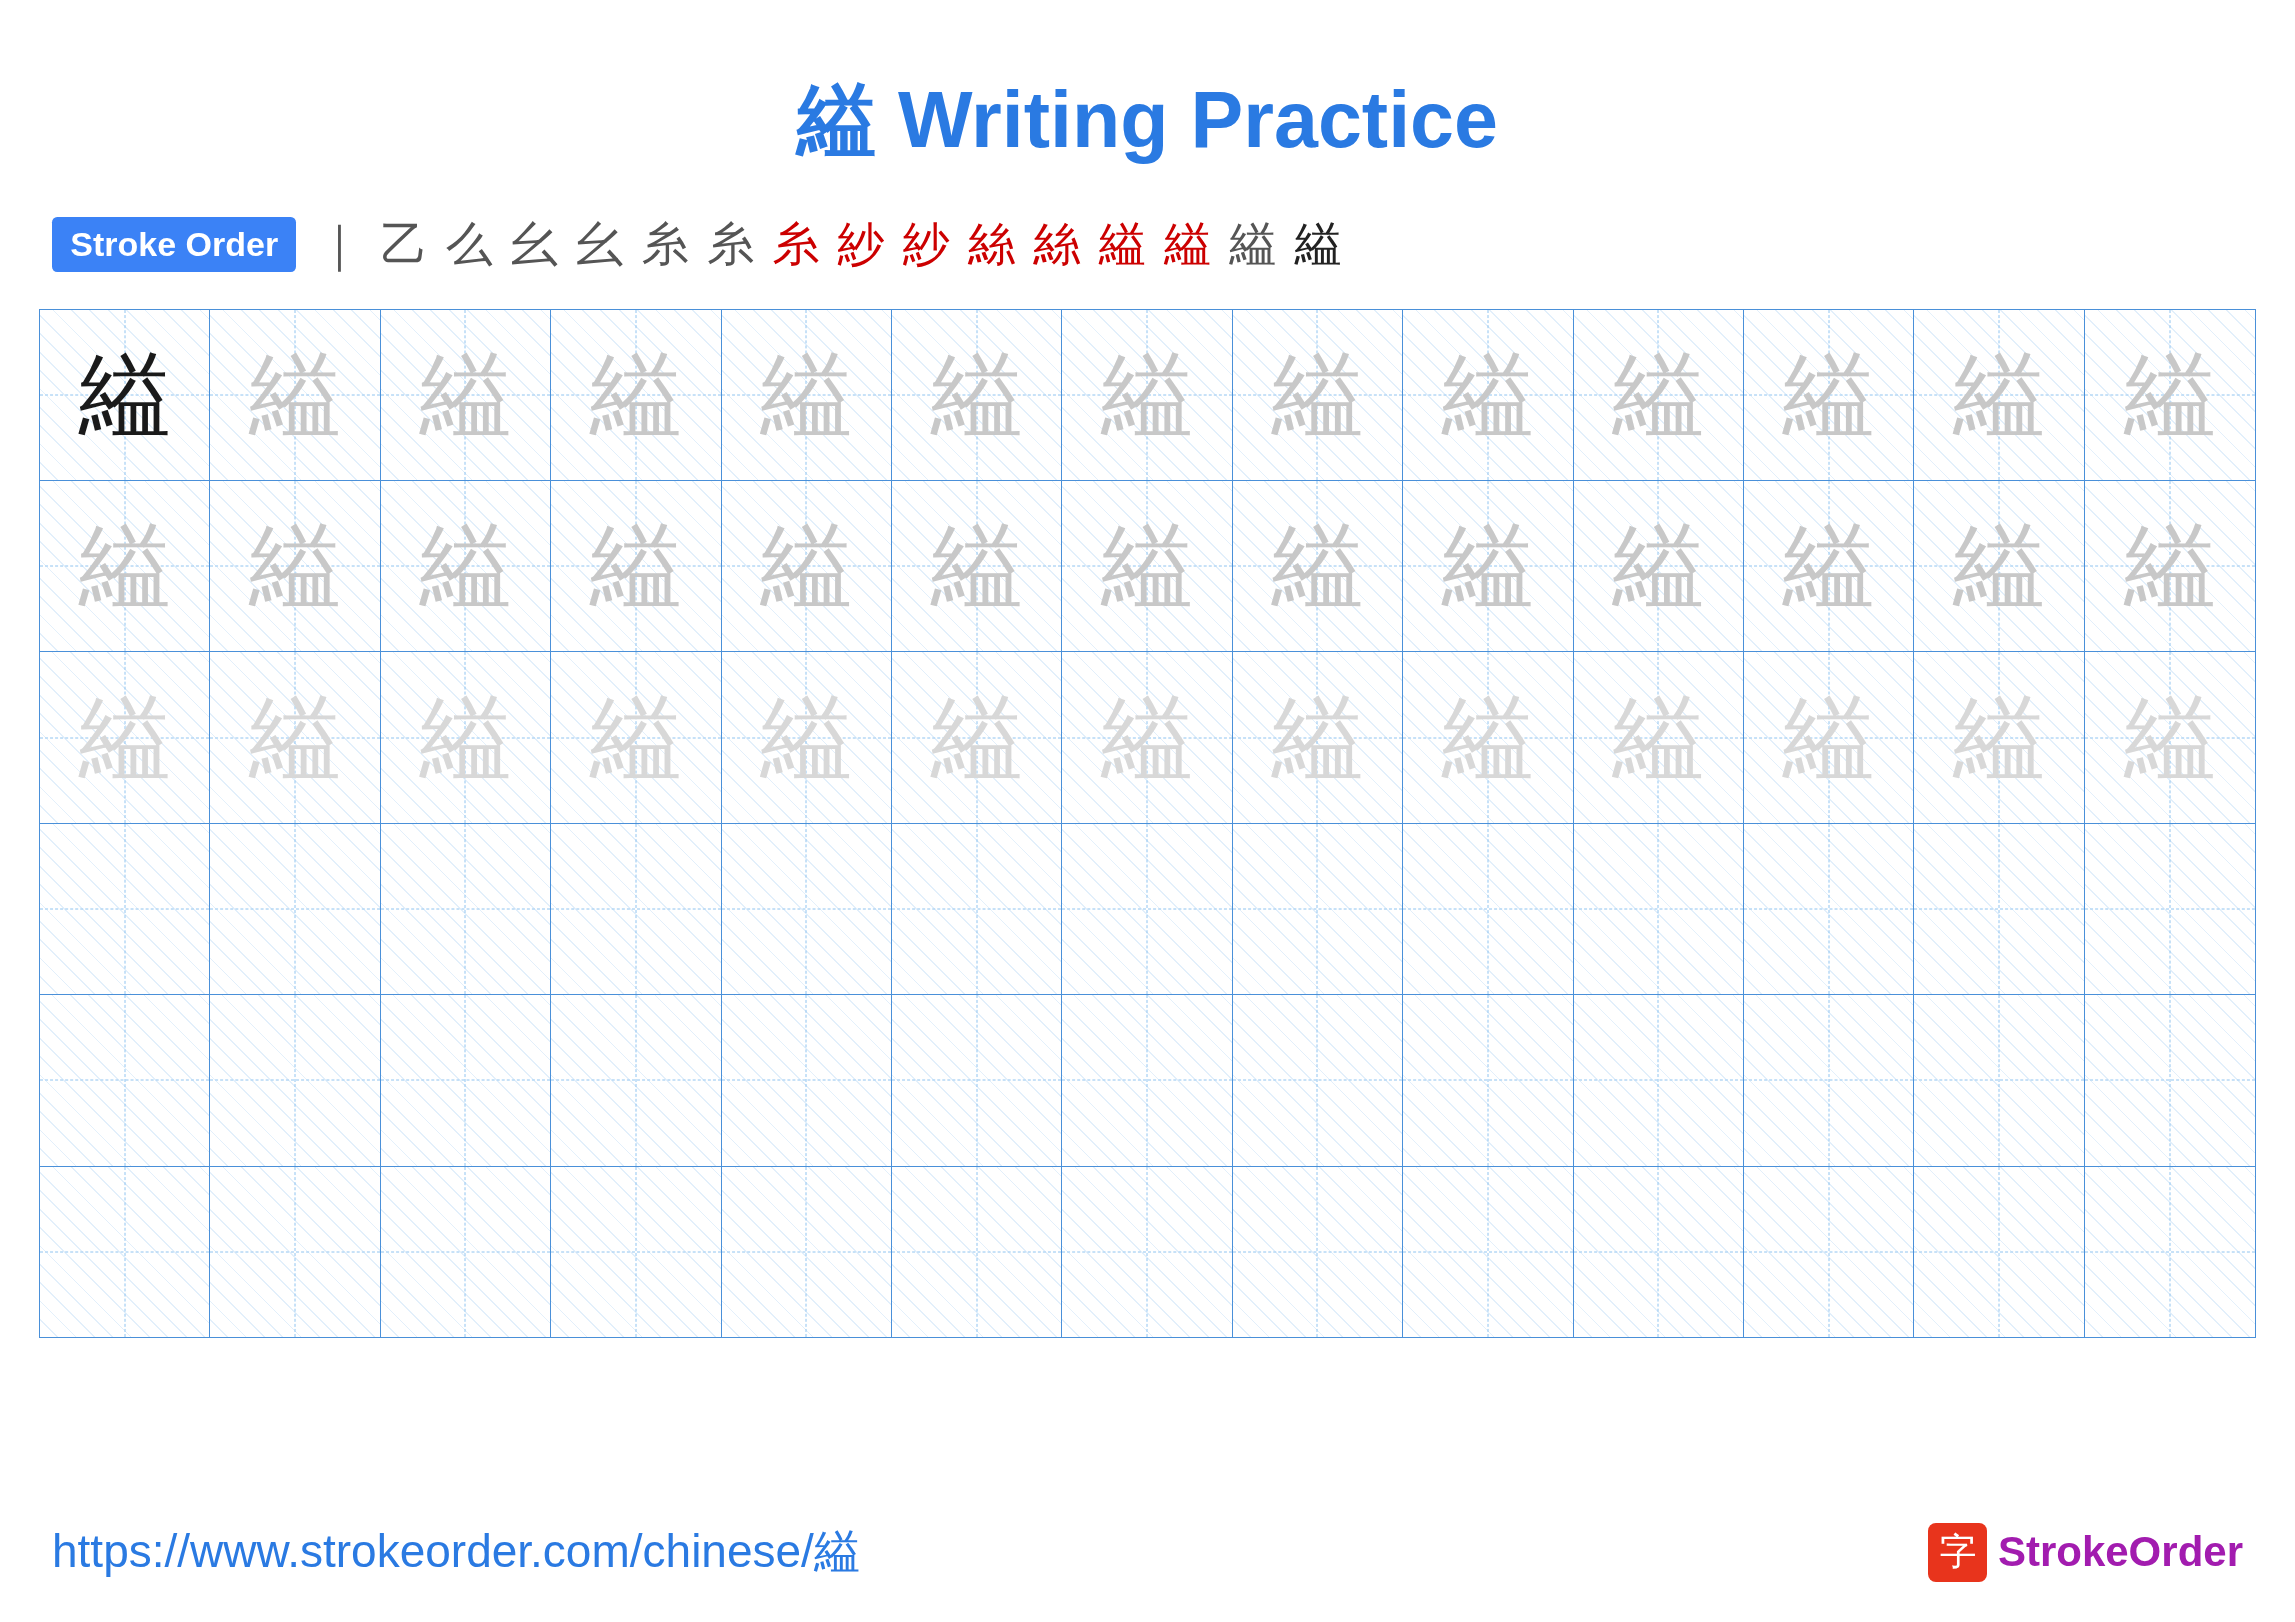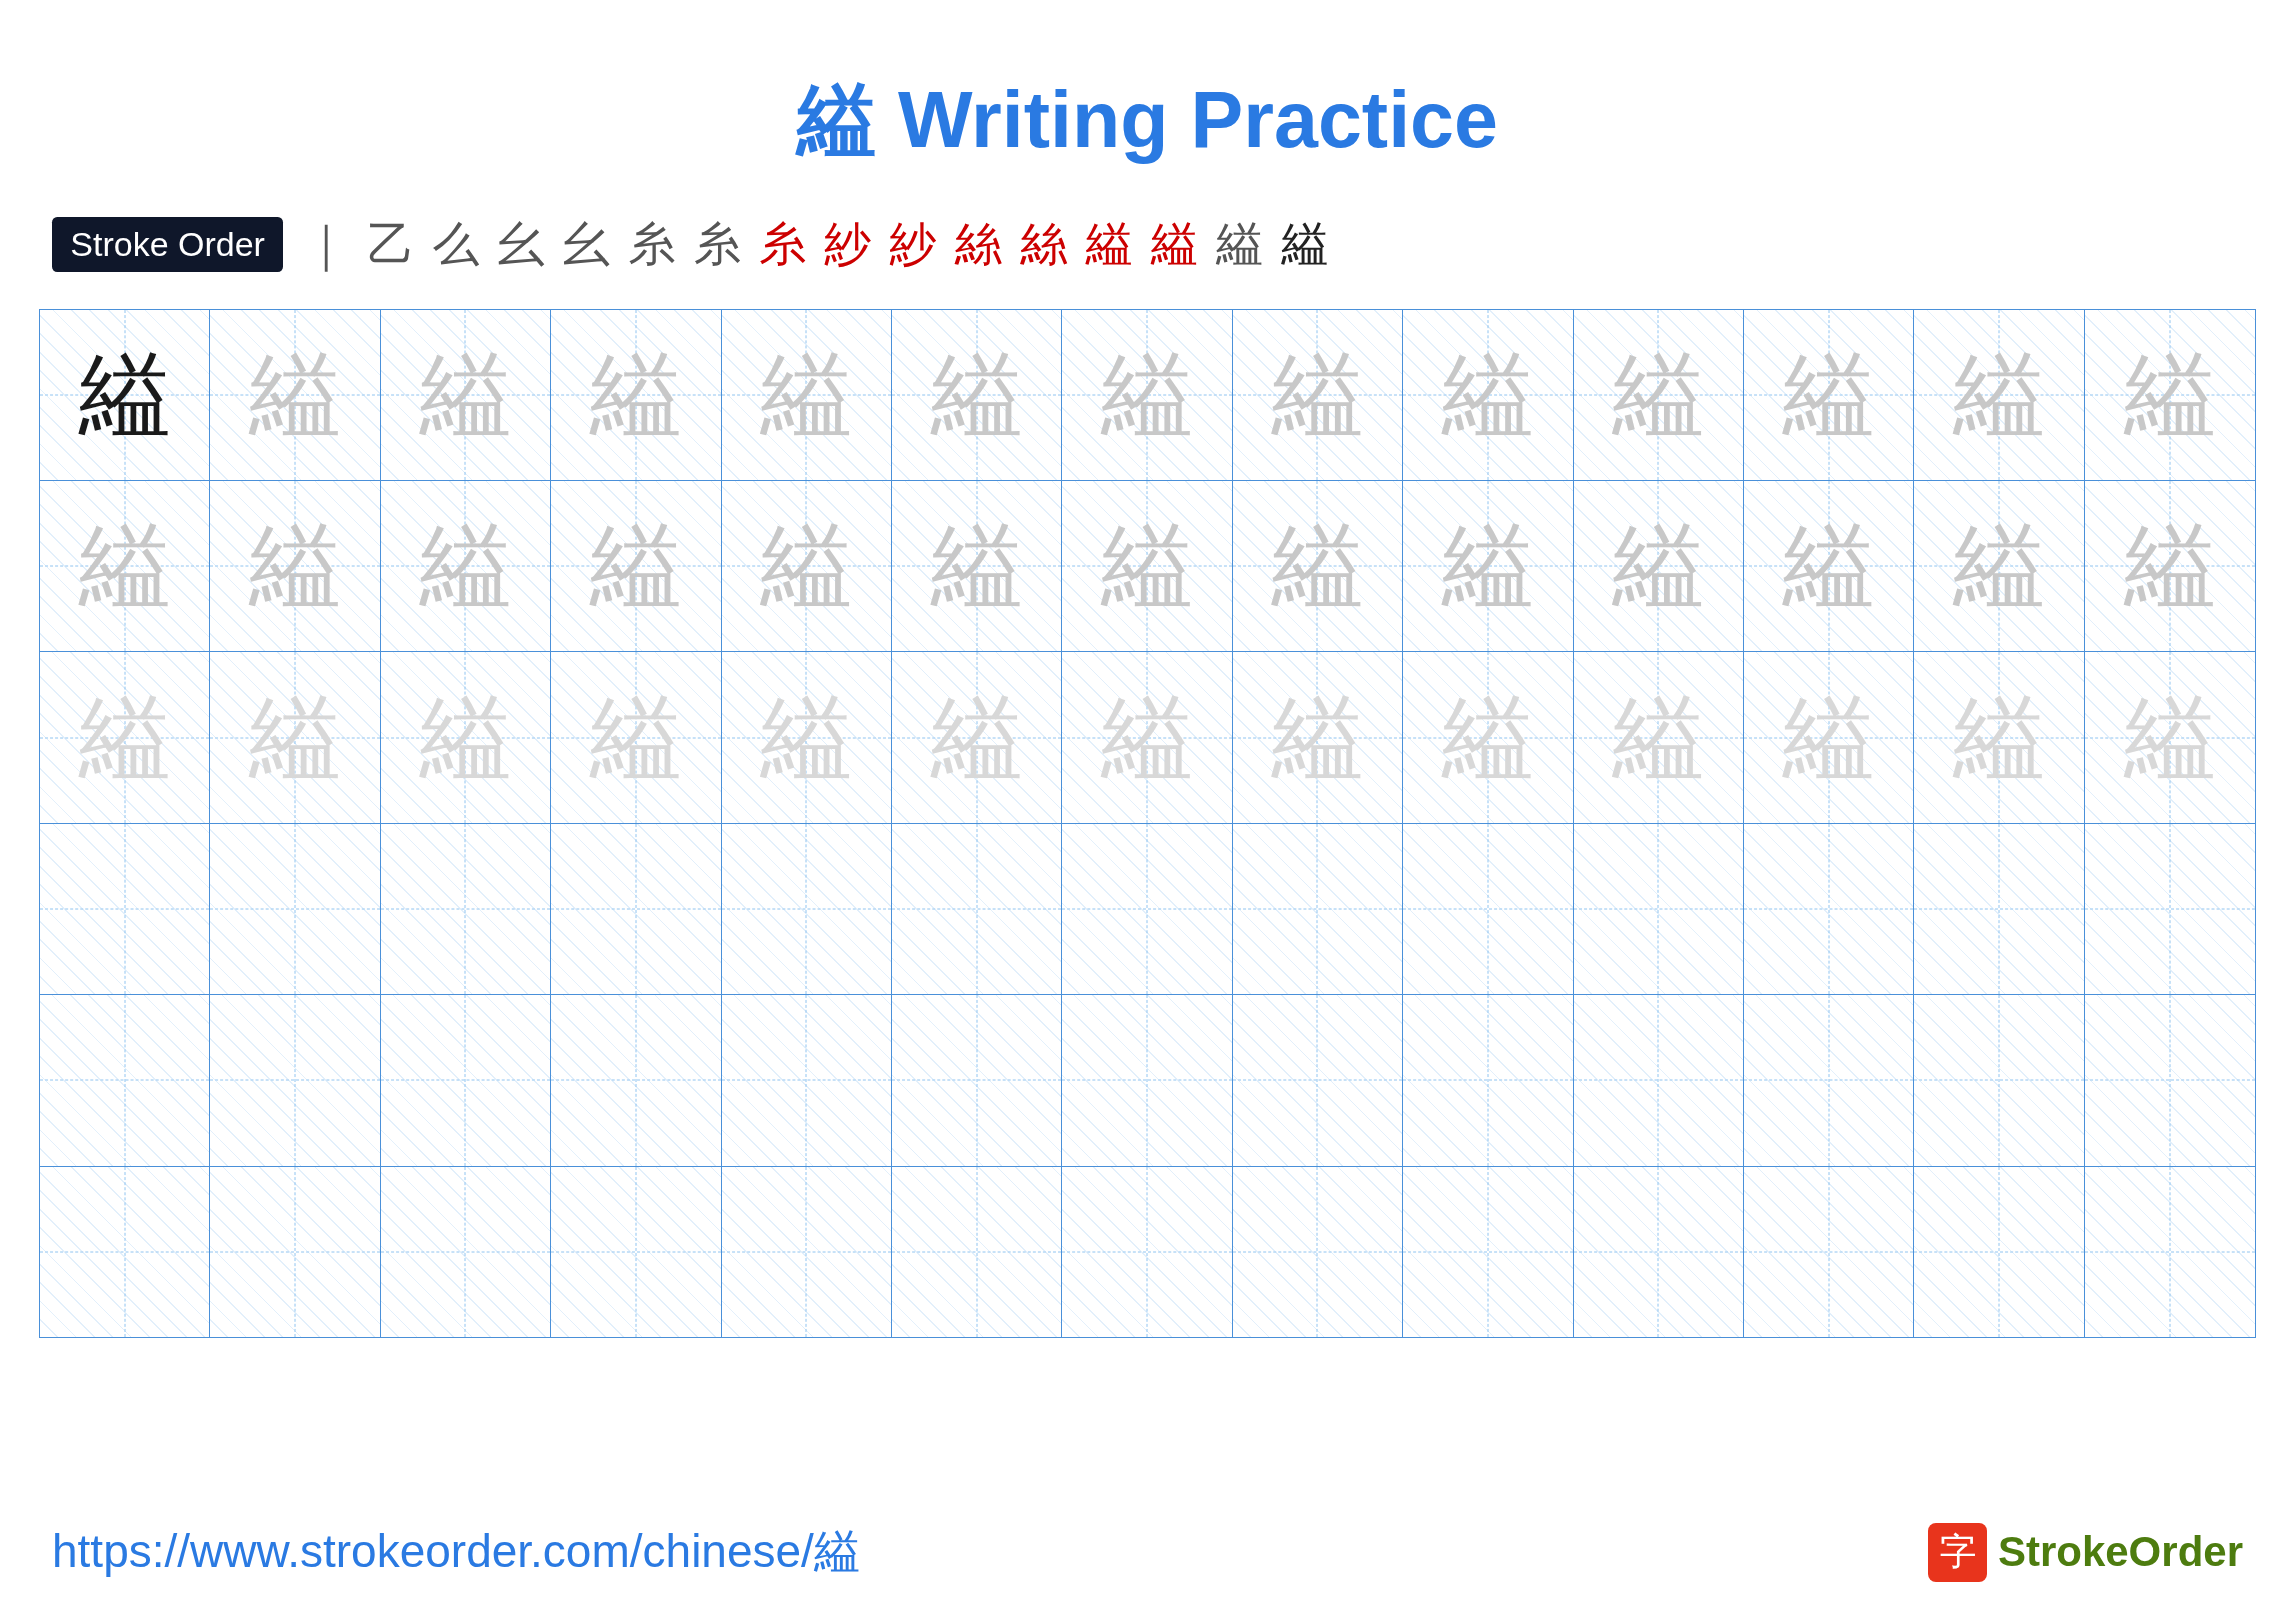--- a/index.html
+++ b/index.html
@@ -31,25 +31,25 @@
 
     
     .stroke-order-row {
       display: flex;
       align-items: center;
       padding: 13px 52px;
       margin-bottom: 19.6px;
       gap: 19.6px;
     }
     .stroke-order-badge {
-      background: #0f172a;
+      background: #3b82f6;
       color: white;
       font-size: 34px;
       font-family: sans-serif;
-      font-weight: normal;
+      font-weight: bold;
       padding: 7.9px 18.3px;
       border-radius: 5.2px;
       white-space: nowrap;
     }
     .stroke-step {
       font-size: 47px;
       color: #333;
       font-family: serif;
     }
 
@@ -162,21 +162,21 @@
       display: flex;
       align-items: center;
       justify-content: center;
       color: white;
       font-size: 37px;
       font-family: serif;
     }
     .footer-logo-text {
       font-size: 42px;
       font-weight: bold;
-      color: #4d7c0f;
+      color: #a21caf;
       font-family: sans-serif;
     }
   </style>
 </head>
 <body>
 
 <div class="title-section">
   <span class="title-text">
     <span class="title-char">縊</span>
     <span> Writing Practice</span>

